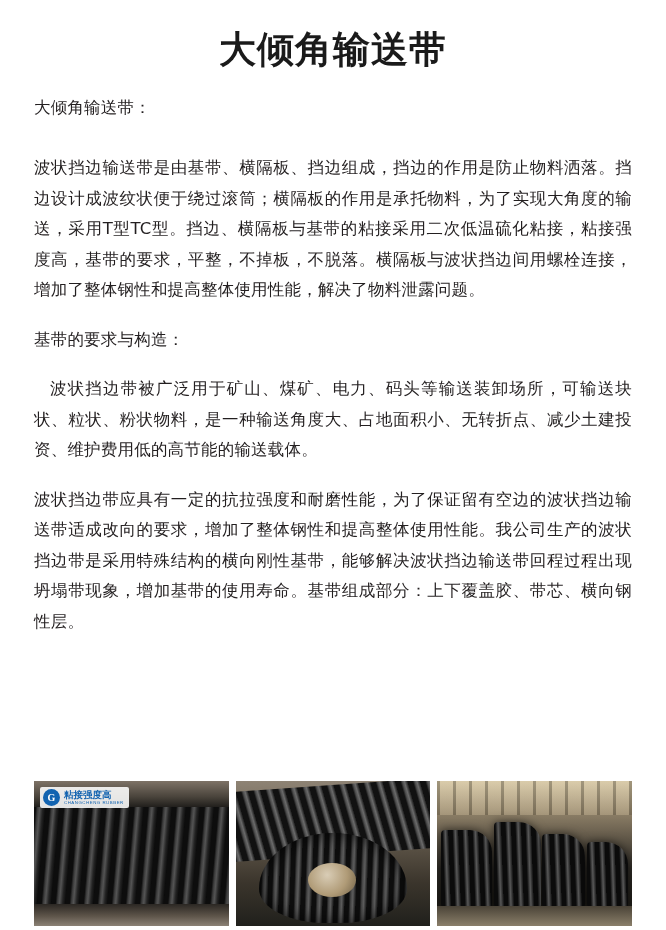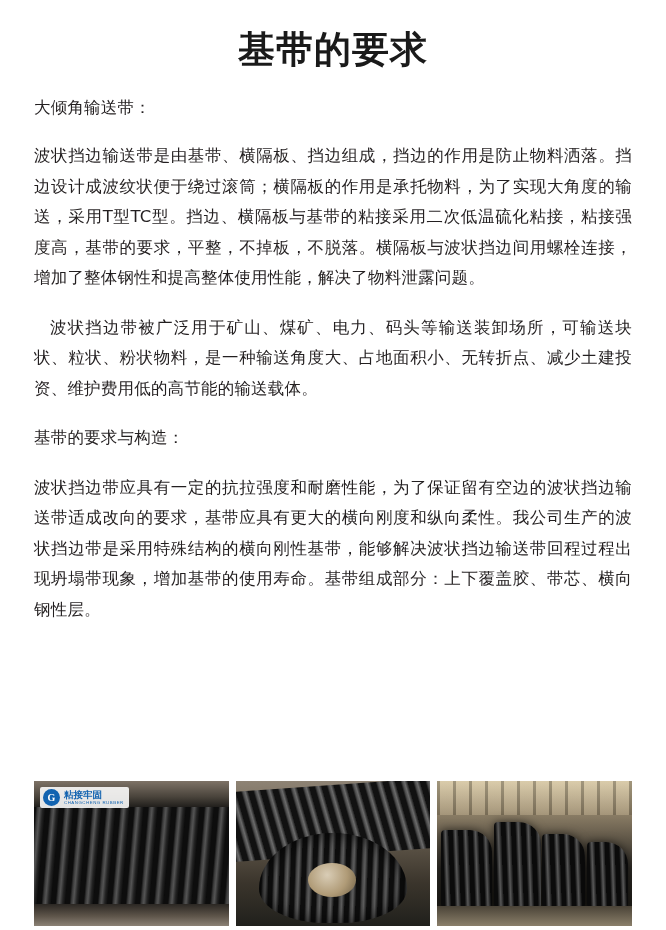--- a/index.html
+++ b/index.html
@@ -37,21 +37,21 @@
     color: #231f20;
     text-align: justify;
   }
   .para {
     margin: 0 0 19px 0;
   }
   .para.indent {
     text-indent: 16px;
   }
   .para.tight {
-    margin-bottom: 18px;
+    margin-bottom: 30px;
   }
   .gallery {
     position: absolute;
     left: 34px;
     right: 34px;
     bottom: 34px;
     display: flex;
     gap: 7px;
   }
   .shot {
@@ -204,37 +204,37 @@
     left: 0; right: 0; bottom: 0;
     height: 20px;
     background: linear-gradient(180deg, #4a4337 0%, #8a7f6a 100%);
   }
 </style>
 </head>
 <body>
 
 <div class="page">
 
-  <h1 class="title">基带的要求</h1>
+  <h1 class="title">大倾角输送带</h1>
 
   <div class="body-text">
     <p class="para tight">大倾角输送带：</p>
     <p class="para">波状挡边输送带是由基带、横隔板、挡边组成，挡边的作用是防止物料洒落。挡边设计成波纹状便于绕过滚筒；横隔板的作用是承托物料，为了实现大角度的输送，采用T型TC型。挡边、横隔板与基带的粘接采用二次低温硫化粘接，粘接强度高，基带的要求，平整，不掉板，不脱落。横隔板与波状挡边间用螺栓连接，增加了整体钢性和提高整体使用性能，解决了物料泄露问题。</p>
+    <p class="para">基带的要求与构造：</p>
     <p class="para indent">波状挡边带被广泛用于矿山、煤矿、电力、码头等输送装卸场所，可输送块状、粒状、粉状物料，是一种输送角度大、占地面积小、无转折点、减少土建投资、维护费用低的高节能的输送载体。</p>
-    <p class="para">基带的要求与构造：</p>
-    <p class="para">波状挡边带应具有一定的抗拉强度和耐磨性能，为了保证留有空边的波状挡边输送带适成改向的要求，基带应具有更大的横向刚度和纵向柔性。我公司生产的波状挡边带是采用特殊结构的横向刚性基带，能够解决波状挡边输送带回程过程出现坍塌带现象，增加基带的使用寿命。基带组成部分：上下覆盖胶、带芯、横向钢性层。</p>
+    <p class="para">波状挡边带应具有一定的抗拉强度和耐磨性能，为了保证留有空边的波状挡边输送带适成改向的要求，增加了整体钢性和提高整体使用性能。我公司生产的波状挡边带是采用特殊结构的横向刚性基带，能够解决波状挡边输送带回程过程出现坍塌带现象，增加基带的使用寿命。基带组成部分：上下覆盖胶、带芯、横向钢性层。</p>
   </div>
 
   <div class="gallery">
 
     <div class="shot shot1">
       <div class="logo-badge">
         <span class="logo-mark">G</span>
         <span class="logo-text">
-          <span class="logo-cn">粘接牢固</span>
+          <span class="logo-cn">粘接强度高</span>
           <span class="logo-en">CHANGCHENG RUBBER</span>
         </span>
       </div>
     </div>
 
     <div class="shot shot2">
       <div class="cleats"></div>
       <div class="belt-arc"></div>
       <div class="drum"></div>
     </div>

